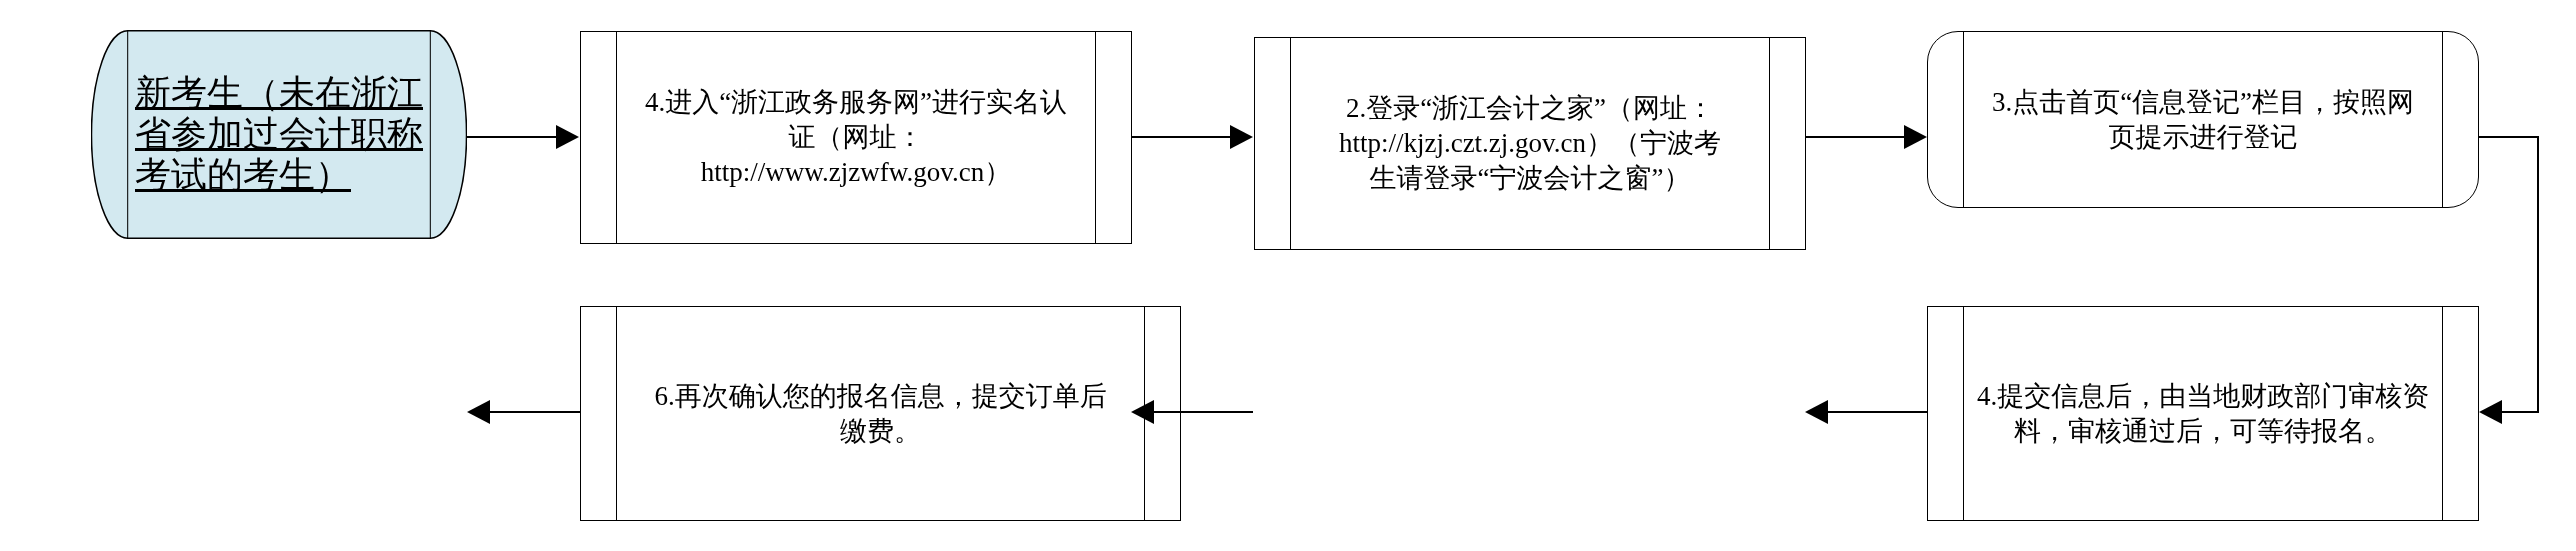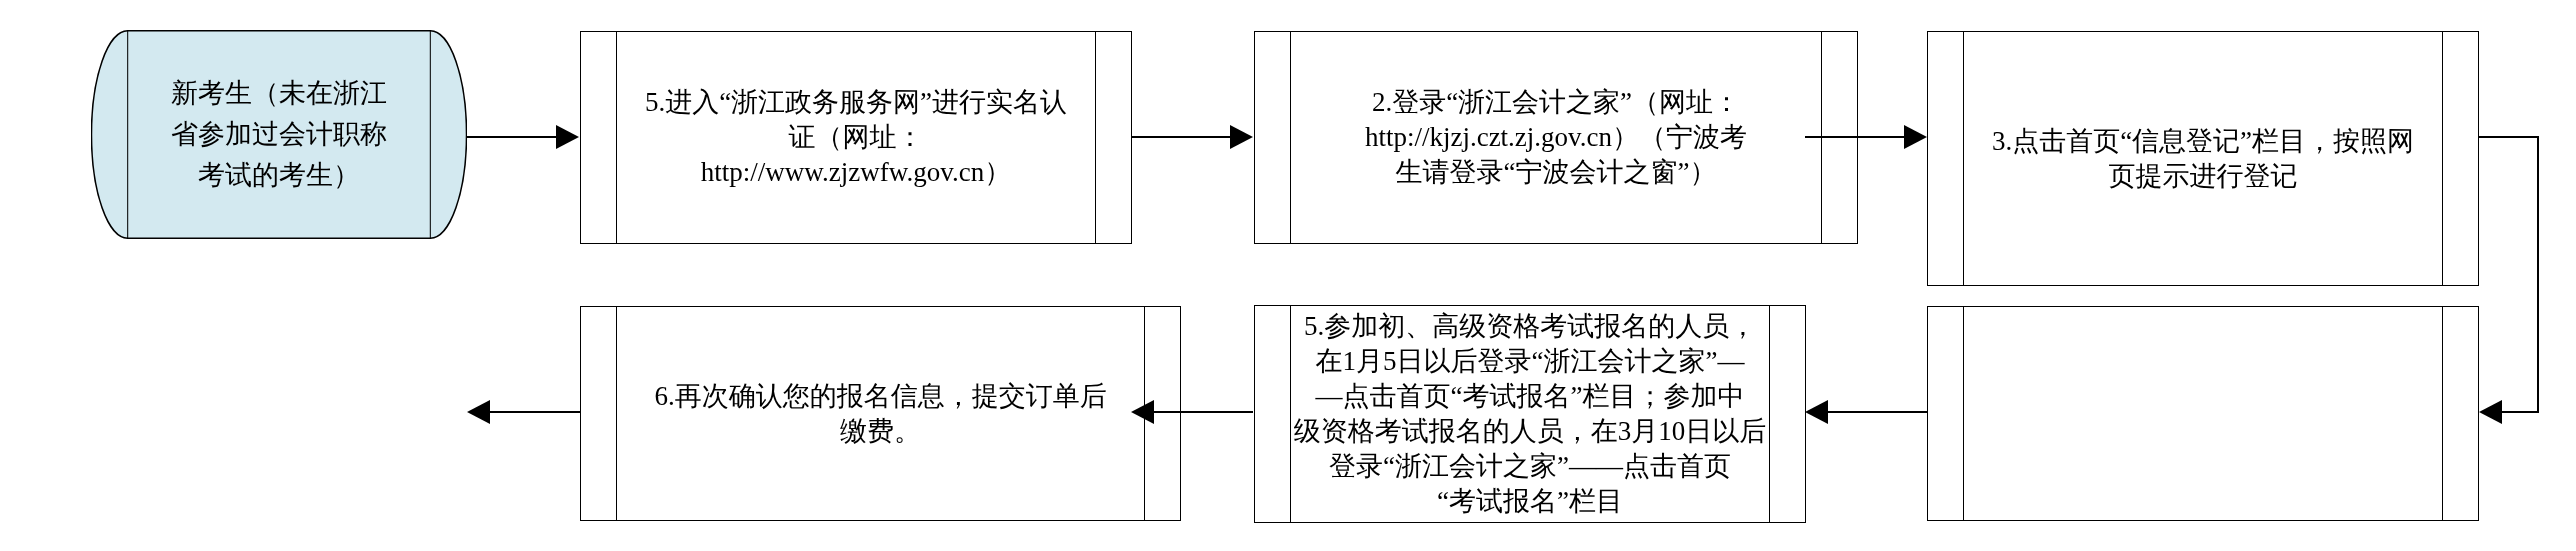--- a/index.html
+++ b/index.html
@@ -5,21 +5,21 @@
   html,body{margin:0;padding:0;background:#ffffff;}
   body{width:2576px;height:552px;position:relative;overflow:hidden;
        font-family:"Liberation Serif","DejaVu Serif",serif;color:#000;}
   .canvas{position:absolute;left:0;top:0;width:2576px;height:552px;background:#ffffff;}
 
   
   .terminal{position:absolute;}
   .terminal svg{position:absolute;left:0;top:0;display:block;}
   .terminal .label{position:absolute;left:36px;right:36px;top:0;bottom:0;
        display:flex;align-items:center;justify-content:center;
-       font-size:27px;line-height:41px;text-align:center;white-space:pre;}
+       font-size:36px;line-height:41px;text-align:left;white-space:pre;text-decoration:underline;}
 
   
   .process{position:absolute;background:#ffffff;border:1px solid #000;box-sizing:border-box;}
   .process .bar{position:absolute;top:0;bottom:0;width:1px;background:#000;}
   .process .bar.l{left:35px;}
   .process .bar.r{right:35px;}
   .process .label{position:absolute;left:37px;right:37px;top:0;bottom:0;
        display:flex;align-items:center;justify-content:center;
        font-size:27px;line-height:35px;text-align:center;white-space:pre;}
 
@@ -43,55 +43,47 @@
       <line x1="655" y1="1.5" x2="655" y2="402.5" stroke="#000" stroke-width="2"></line>
     </svg>
     <div class="label">新考生（未在浙江
 省参加过会计职称
 考试的考生）</div>
   </div>
 
   <div class="process" style="left:580px;top:31px;width:552px;height:213px;">
     <span class="bar l"></span>
     <span class="bar r"></span>
-    <div class="label">5.进入“浙江政务服务网”进行实名认
+    <div class="label">4.进入“浙江政务服务网”进行实名认
 证（网址：
 http://www.zjzwfw.gov.cn）</div>
   </div>
 
-  <div class="process" style="left:1254px;top:31px;width:604px;height:213px;">
+  <div class="process" style="left:1254px;top:37px;width:552px;height:213px;">
     <span class="bar l"></span>
     <span class="bar r"></span>
     <div class="label">2.登录“浙江会计之家”（网址：
 http://kjzj.czt.zj.gov.cn）（宁波考
 生请登录“宁波会计之窗”）</div>
   </div>
 
-  <div class="process" style="left:1927px;top:31px;width:552px;height:255px;">
+  <div class="process" style="left:1927px;top:31px;width:552px;height:177px;border-radius:31px;">
     <span class="bar l"></span>
     <span class="bar r"></span>
     <div class="label">3.点击首页“信息登记”栏目，按照网
 页提示进行登记</div>
   </div>
 
   <div class="process" style="left:1927px;top:306px;width:552px;height:215px;">
     <span class="bar l"></span>
     <span class="bar r"></span>
+    <div class="label">4.提交信息后，由当地财政部门审核资
+料，审核通过后，可等待报名。</div>
   </div>
 
-  <div class="process" style="left:1254px;top:305px;width:552px;height:218px;">
-    <span class="bar l"></span>
-    <span class="bar r"></span>
-    <div class="label">5.参加初、高级资格考试报名的人员，
-在1月5日以后登录“浙江会计之家”—
-—点击首页“考试报名”栏目；参加中
-级资格考试报名的人员，在3月10日以后
-登录“浙江会计之家”——点击首页
-“考试报名”栏目</div>
-  </div>
 
   <div class="process" style="left:580px;top:306px;width:601px;height:215px;">
     <span class="bar l"></span>
     <span class="bar r"></span>
     <div class="label">6.再次确认您的报名信息，提交订单后
 缴费。</div>
   </div>
 
 
   <div class="shaft h3" style="left:467px;top:136px;width:91px;"></div>

